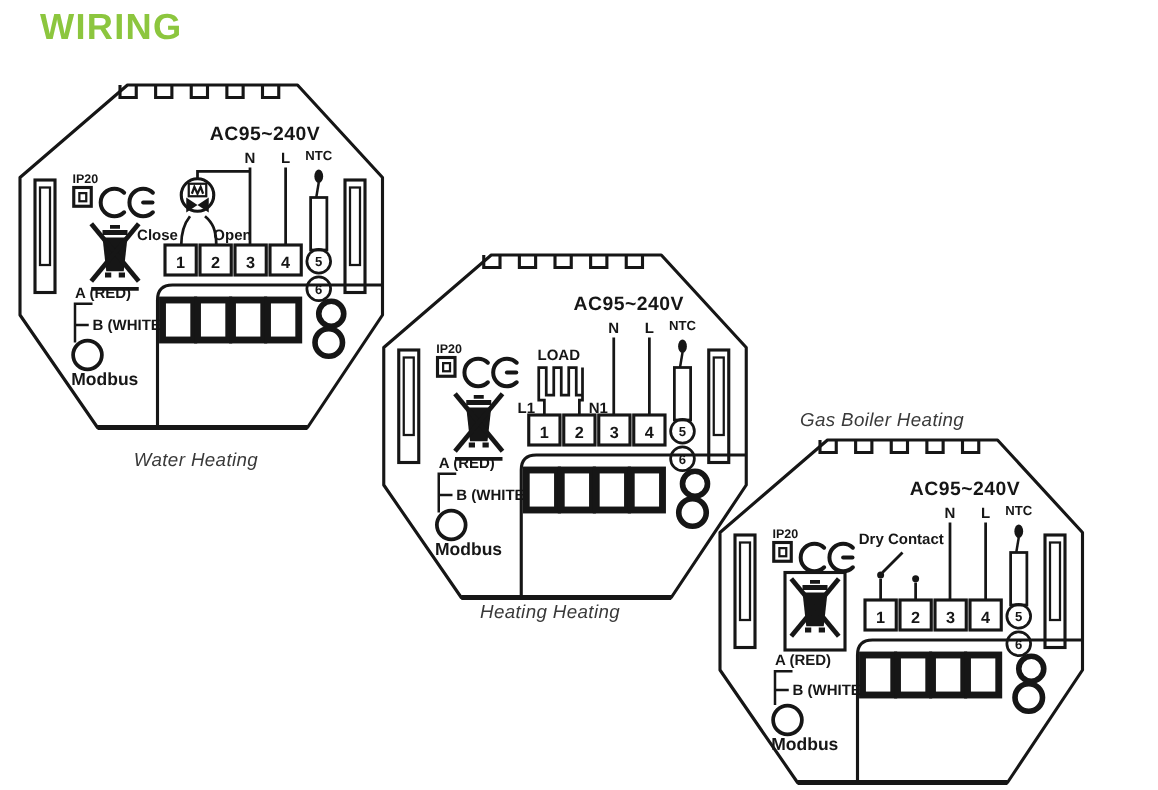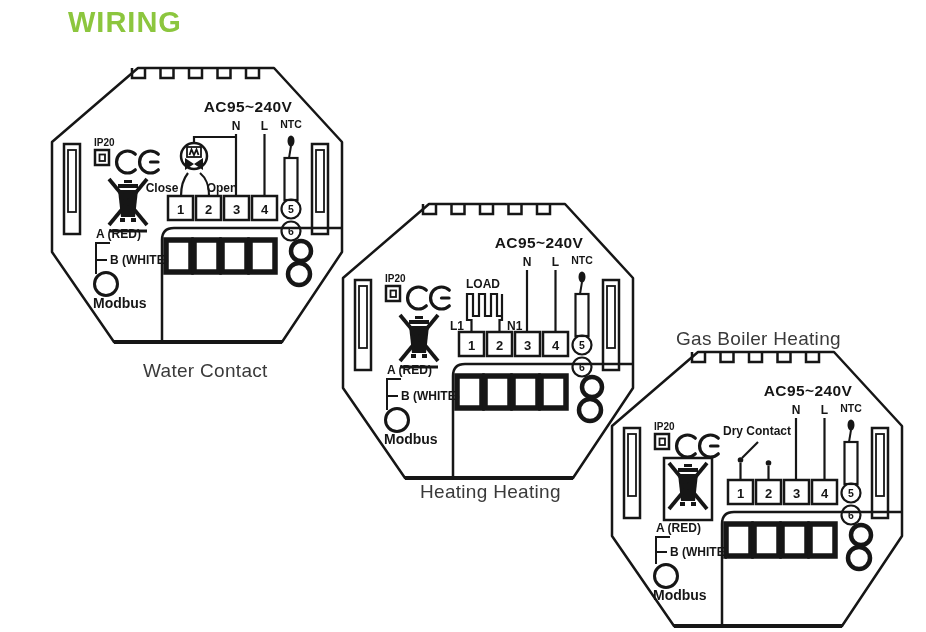--- a/index.html
+++ b/index.html
@@ -1,29 +1,29 @@
 <!DOCTYPE html>
 <html><head>
 <meta charset="utf-8">
 <style>
   html,body{margin:0;padding:0;}
   body{
     width:926px;height:632px;position:relative;overflow:hidden;
     background:#ffffff;font-family:"Liberation Sans",sans-serif;
   }
-  #canvas{position:absolute;inset:0;margin-left:36px;}
+  #canvas{position:absolute;inset:0;}
   .page-title{
     position:absolute;left:32px;top:6px;
     font-size:29px;font-weight:700;letter-spacing:1px;
     color:#8CC63E;margin:0;
   }
   .dev{position:absolute;}
   .caption{
-    position:absolute;font-size:19px;color:#3a3a3a;
-    white-space:nowrap;letter-spacing:.3px;
+    position:absolute;font-size:15px;color:#3a3a3a;
+    white-space:nowrap;letter-spacing:.3px;font-style:italic;
   }
   
   .oct{fill:#ffffff;stroke:#161616;stroke-width:2.5;stroke-linejoin:round;}
   .s18{fill:none;stroke:#161616;stroke-width:1.8;}
   .s20{fill:none;stroke:#161616;stroke-width:2;}
   .s22{fill:none;stroke:#161616;stroke-width:2.2;}
   .s25{fill:none;stroke:#161616;stroke-width:2.5;}
   .s30{fill:none;stroke:#161616;stroke-width:3;}
   .s32{fill:none;stroke:#161616;stroke-width:3.2;stroke-linecap:round;}
   .s38{fill:none;stroke:#161616;stroke-width:3.8;}
@@ -126,21 +126,21 @@
       <path class="s22" d="M163 134 C163 122 160 116 154 111"></path>
       <path class="s22" d="M148 81 V75 H190"></path>
       <circle class="s25" fill="#ffffff" cx="148" cy="94" r="13"></circle>
       <rect class="s18" x="141" y="85" width="14" height="10"></rect>
       <path class="s18" d="M143.5 93 L145.5 87.5 L148 93 L150.5 87.5 L152.5 93"></path>
       <path class="fl" d="M148 102 L139 96 V108 Z M148 102 L157 96 V108 Z"></path>
       <text class="t12" x="116" y="130" text-anchor="middle">Close</text>
       <text class="t12" x="176" y="130" text-anchor="middle">Open</text>
     </g>
   </svg>
-  <div class="caption" style="left:107px;top:360px">Water Contact</div>
+  <div class="caption" style="left:107px;top:360px">Water Heating</div>
 
   <svg class="dev" style="left:301px;top:198px" width="300" height="292" viewBox="0 0 300 292">
     <path class="oct" d="M92 6 L228 6 L296 80 L296 190 L236 280 L68 280 L6 190 L6 80 Z"></path>
     <line class="s40" x1="68" y1="280" x2="236" y2="280"></line>
     <path class="s25" d="M86 6 V16 H99 V6 M114.5 6 V16 H127.5 V6 M143 6 V16 H156 V6 M171.5 6 V16 H184.5 V6 M200 6 V16 H213 V6"></path>
     <g>
       <rect class="s25" x="18" y="82" width="16" height="90"></rect>
       <rect class="s18" x="22" y="88" width="8" height="62"></rect>
     </g>
     <g>

